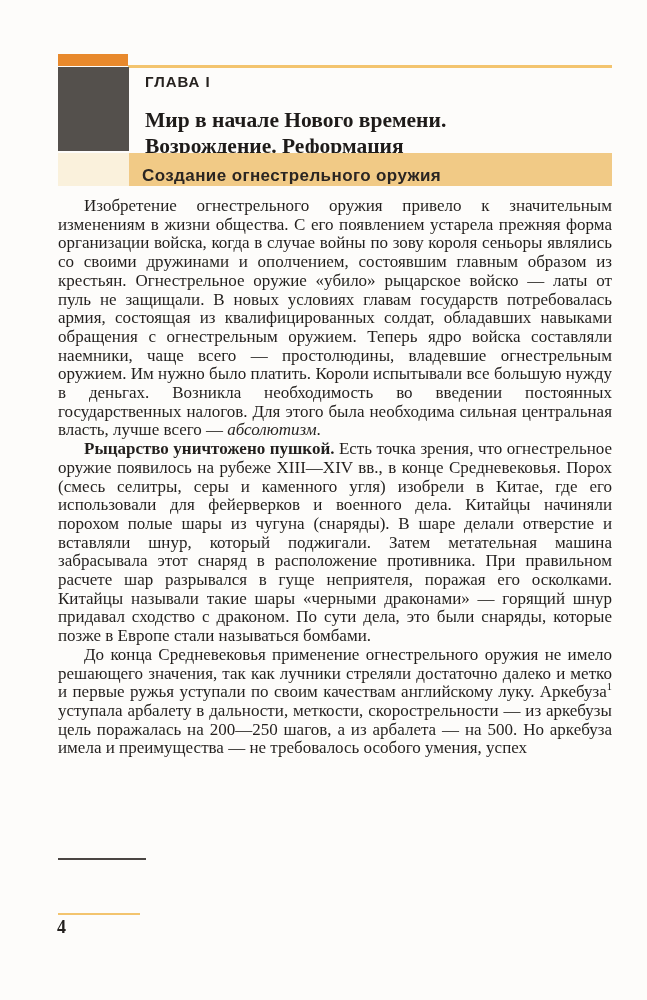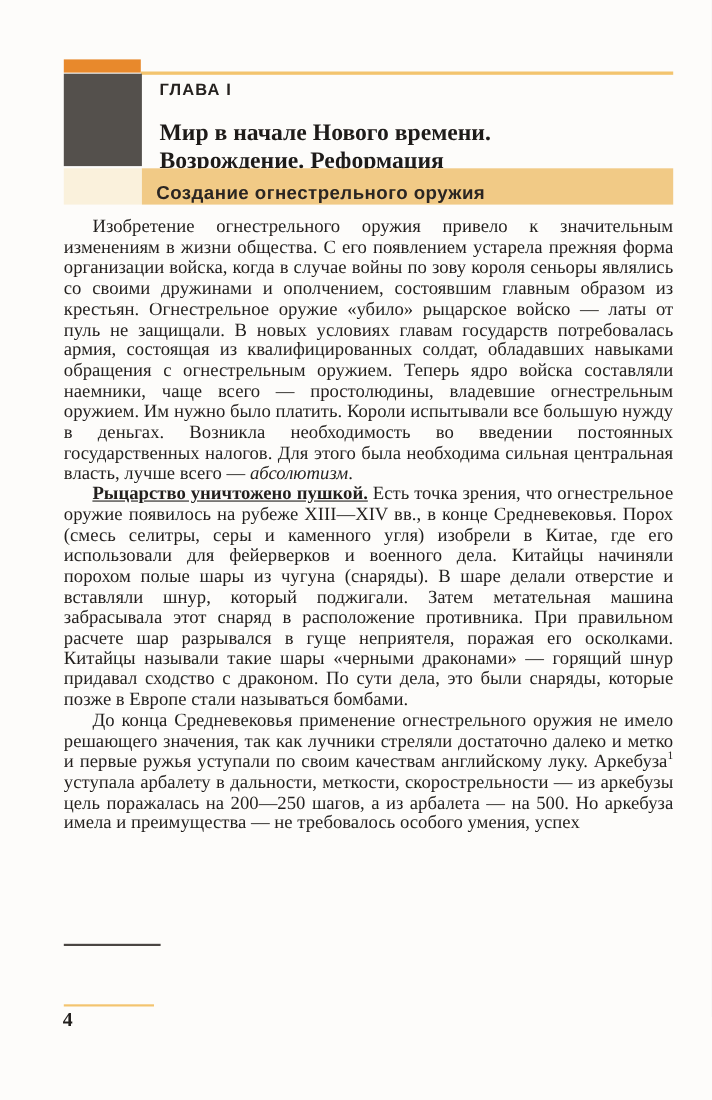--- a/index.html
+++ b/index.html
@@ -67,21 +67,21 @@
   }
   
   .body-text{
     position:absolute;left:58px;top:181px;width:554px;
     font-size:17px;line-height:18.7px;
     text-align:justify;
     margin-top:16px;
   }
   .body-text p{margin:0;text-indent:26px;}
   .body-text em{font-style:italic;}
-  .body-text b{font-weight:700;text-decoration:underline;}
+  .body-text b{font-weight:700;}
   sup.fn-ref{font-size:10.5px;line-height:0;vertical-align:super;}
   
   .footnote-rule{
     position:absolute;left:58px;top:858px;width:88px;height:2px;
     background:#4a4542;
   }
   .footnote{
     position:absolute;left:58px;top:866px;width:554px;
     font-size:14px;line-height:17.5px;text-align:justify;
     text-indent:26px;

